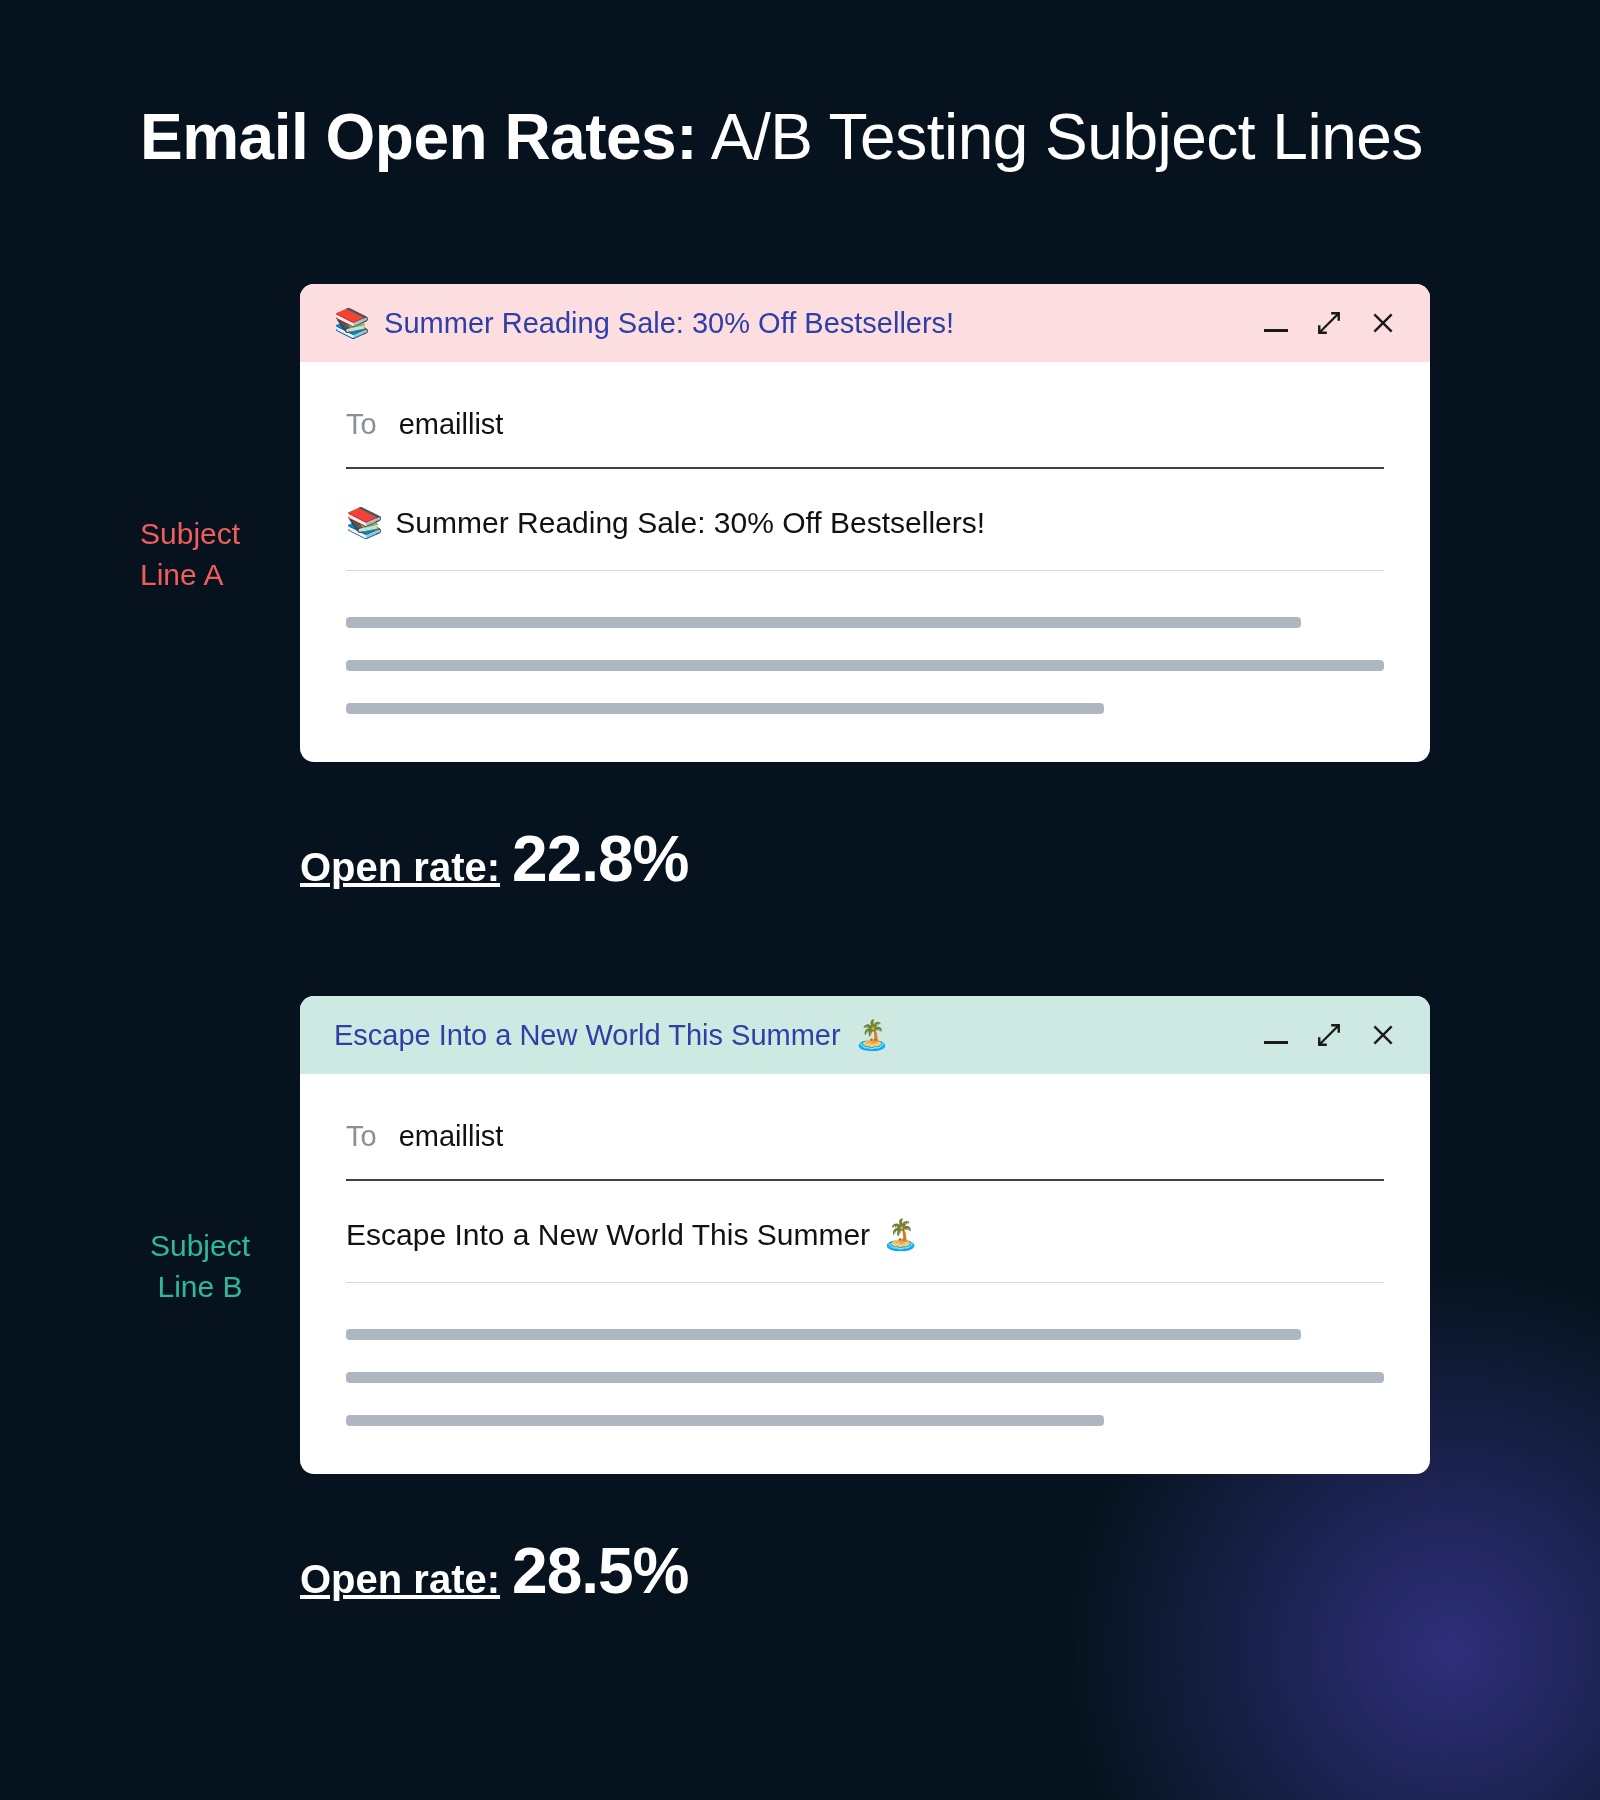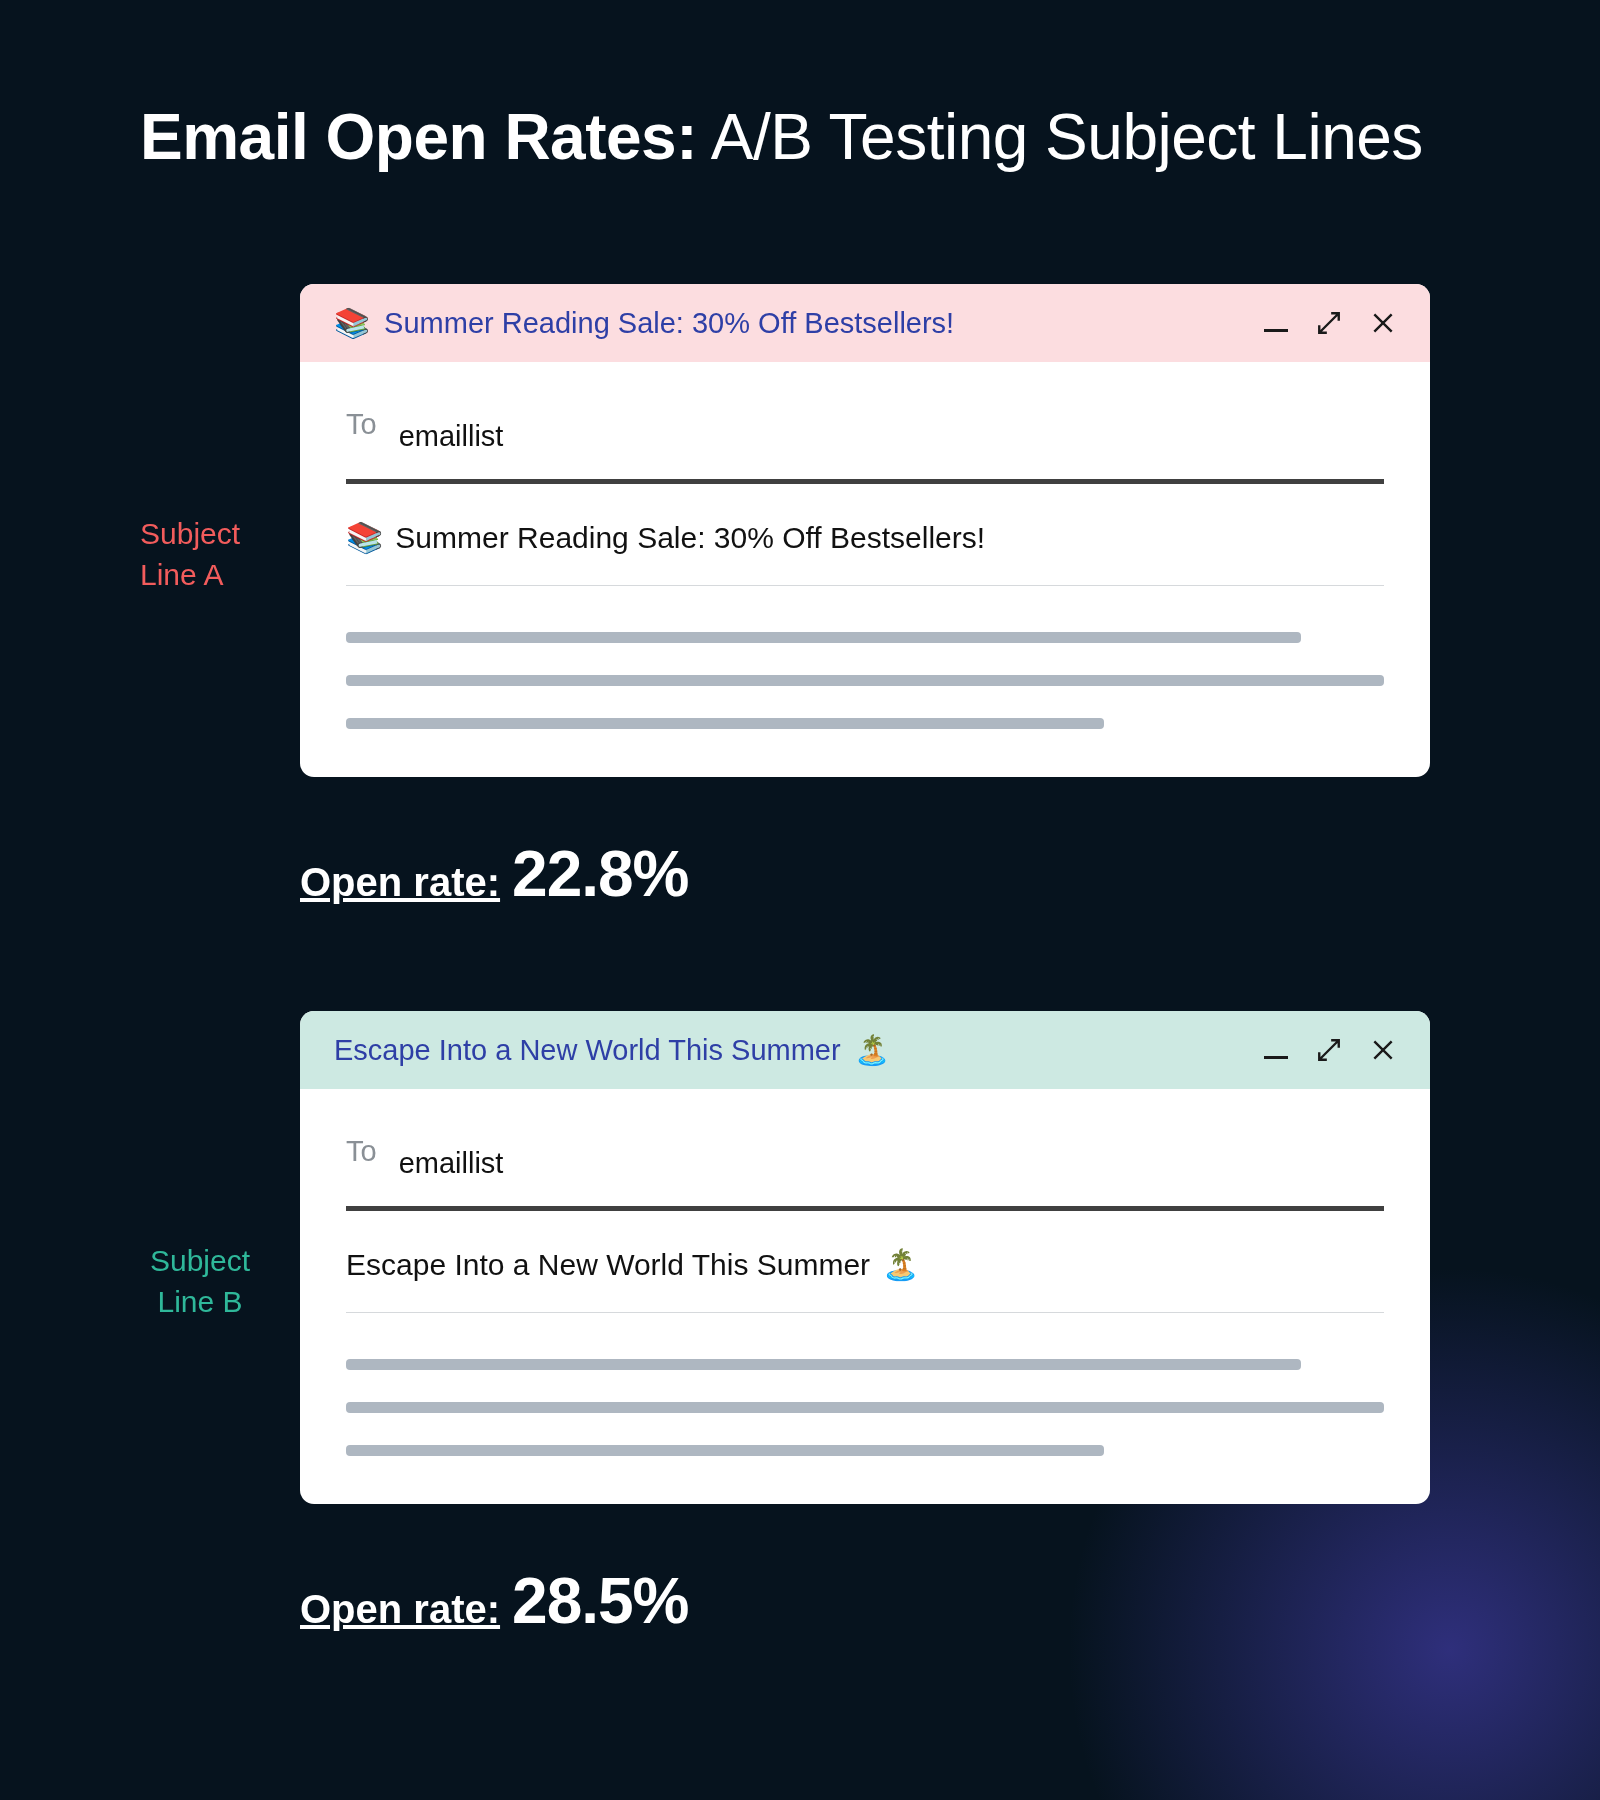--- a/index.html
+++ b/index.html
@@ -72,24 +72,24 @@
   .header-subject { display: flex; align-items: center; gap: 14px; }
   .header-icons { display: flex; align-items: center; gap: 28px; color: #222; }
   .header-icons svg { width: 26px; height: 26px; stroke: #1a1a1a; stroke-width: 2.2; fill: none; }
   .minimize { display:inline-block; width:24px; height:3px; background:#1a1a1a; margin-top:14px; }
   .card-body { padding: 30px 46px 48px 46px; }
   .to-line {
     display: flex;
     gap: 22px;
     font-size: 29px;
     padding: 16px 0 26px 0;
-    border-bottom: 5px solid #404040;
+    border-bottom: 2px solid #404040;
   }
   .to-label { color: #8a9096; }
-  .to-value { color: #111; margin-top: 12px; }
+  .to-value { color: #111; }
   .subject-body {
     font-size: 30px;
     color: #111;
     padding: 36px 0 30px 0;
     border-bottom: 1px solid #d6d9dc;
     display: flex;
     align-items: center;
     gap: 12px;
   }
   .placeholder-lines { padding-top: 46px; }

